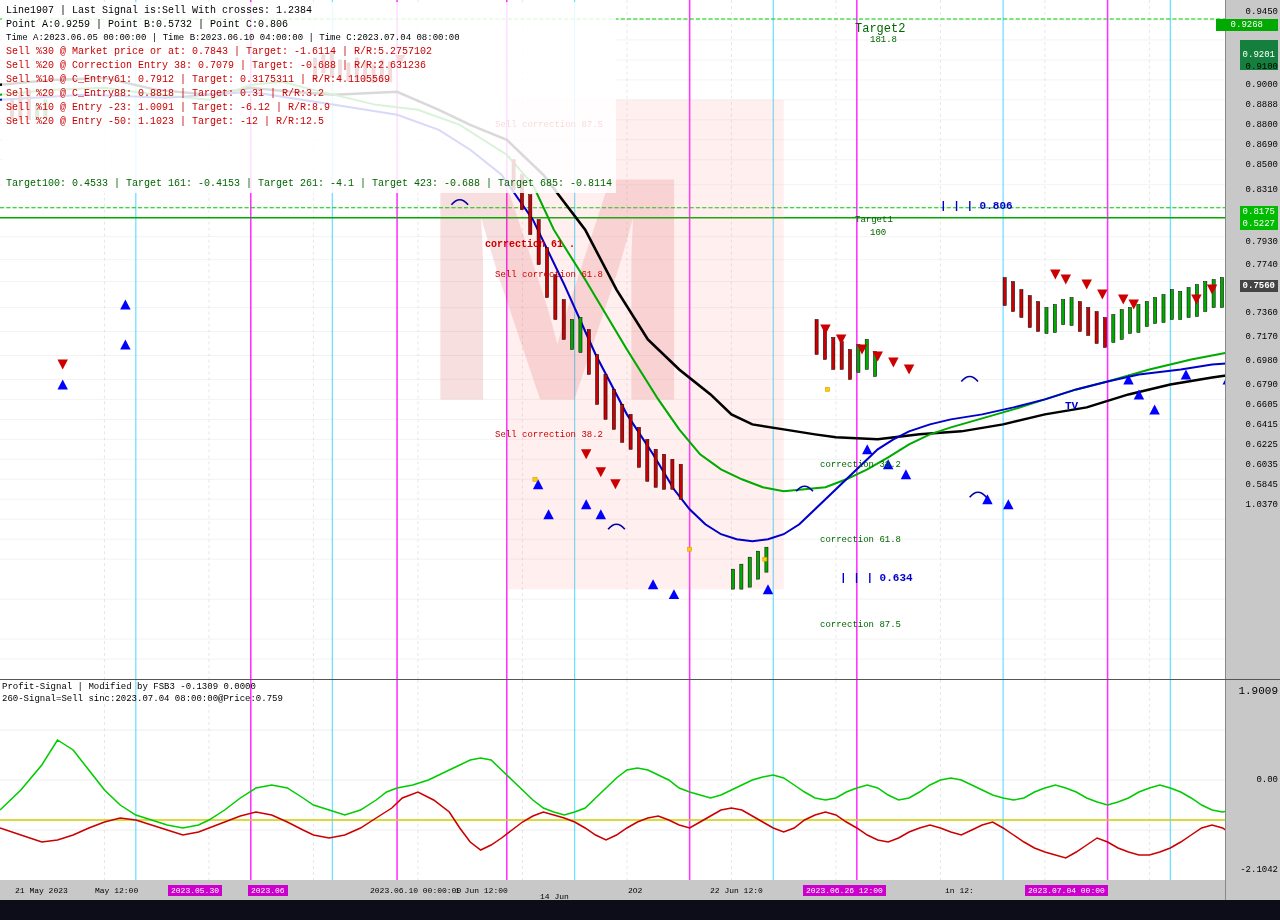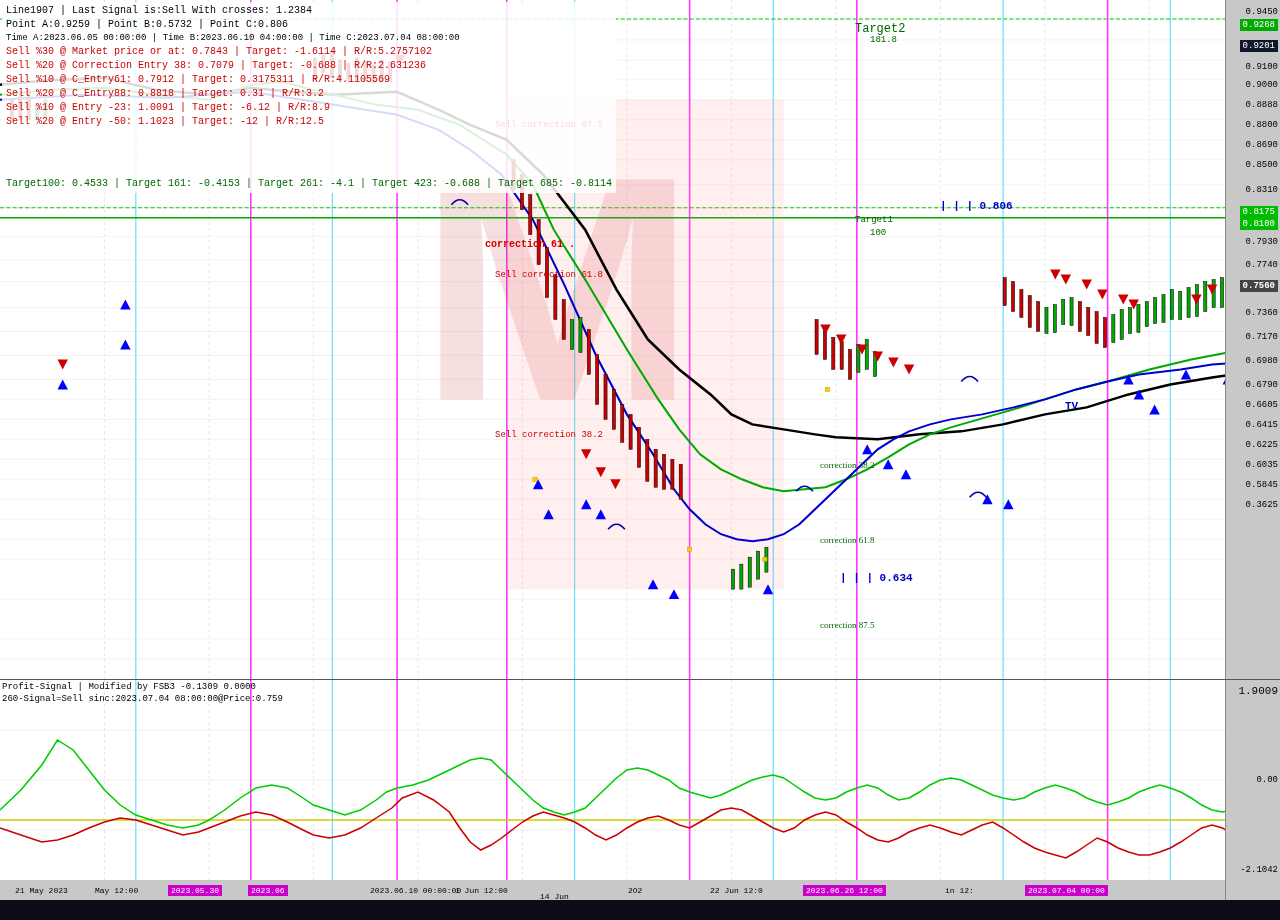--- a/index.html
+++ b/index.html
@@ -89,21 +89,21 @@
       position: absolute;
       font-size: 9px;
       font-family: 'Courier New', monospace;
       z-index: 8;
       color: #cc0000;
     }
     
     .annotation-green {
       position: absolute;
       font-size: 9px;
-      font-family: Liberation Serif, serif;
+      font-family: Liberation Mono, monospace;
       z-index: 8;
       color: #006600;
     }
     
     .annotation-blue {
       position: absolute;
       font-size: 11px;
       font-family: 'Courier New', monospace;
       z-index: 8;
       color: #0000cc;
@@ -418,44 +418,44 @@
         <path d="M 582,530 Q 590,520 598,530" marker-end="url(#arr)"></path>
         <path d="M 762,492 Q 770,482 778,492" marker-end="url(#arr)"></path>
         <path d="M 920,382 Q 928,372 936,382" marker-end="url(#arr)"></path>
         <path d="M 928,498 Q 936,488 944,498" marker-end="url(#arr)"></path>
       </g>
 
     </svg>
 
     <div class="price-axis">
       <div class="price-label" style="top: 7px; text-align: right;">0.9450</div>
-      <div class="price-label" style="top: 19px; background:#00aa00; color:#fff; padding:1px 3px;">0.9268</div>
-      <div class="price-label" style="top: 40px; background:#0f172a; color:#fff; padding:1px 3px;">0.9201</div>
+      <div class="price-label" style="top: 19px; background:#00aa00; color:#fff; padding:1px 15px;">0.9268</div>
+      <div class="price-label" style="top: 40px; background:#15803d; color:#fff; padding:10px 3px;">0.9201</div>
       <div class="price-label" style="top: 62px;">0.9100</div>
       <div class="price-label" style="top: 80px;">0.9000</div>
       <div class="price-label" style="top: 100px;">0.8888</div>
       <div class="price-label" style="top: 120px;">0.8800</div>
       <div class="price-label" style="top: 140px;">0.8690</div>
       <div class="price-label" style="top: 160px;">0.8500</div>
       <div class="price-label" style="top: 185px;">0.8310</div>
       <div class="price-label" style="top: 206px; background:#00bb00; color:#fff; padding:1px 3px;">0.8175</div>
-      <div class="price-label" style="top: 218px; background:#00bb00; color:#fff; padding:1px 3px;">0.8100</div>
+      <div class="price-label" style="top: 218px; background:#00bb00; color:#fff; padding:1px 3px;">0.5227</div>
       <div class="price-label" style="top: 237px;">0.7930</div>
       <div class="price-label" style="top: 260px;">0.7740</div>
       <div class="price-label" style="top: 280px; background:#444; color:#fff; padding:1px 3px; font-weight:bold;">0.7560</div>
       <div class="price-label" style="top: 308px;">0.7360</div>
       <div class="price-label" style="top: 332px;">0.7170</div>
       <div class="price-label" style="top: 356px;">0.6980</div>
       <div class="price-label" style="top: 380px;">0.6790</div>
       <div class="price-label" style="top: 400px;">0.6605</div>
       <div class="price-label" style="top: 420px;">0.6415</div>
       <div class="price-label" style="top: 440px;">0.6225</div>
       <div class="price-label" style="top: 460px;">0.6035</div>
       <div class="price-label" style="top: 480px;">0.5845</div>
-      <div class="price-label" style="top: 500px;">0.3625</div>
+      <div class="price-label" style="top: 500px;">1.0370</div>
     </div>
 
     <div class="info-panel">
       <div>Line1907 | Last Signal is:Sell With crosses: 1.2384</div>
       <div>Point A:0.9259 | Point B:0.5732 | Point C:0.806</div>
       <div style="font-size:9px;">Time A:2023.06.05 00:00:00 | Time B:2023.06.10 04:00:00 | Time C:2023.07.04 08:00:00</div>
       <div class="sell-line">Sell %30 @ Market price or at: 0.7843 | Target: -1.6114 | R/R:5.2757102</div>
       <div class="sell-line">Sell %20 @ Correction Entry 38: 0.7079 | Target: -0.688 | R/R:2.631236</div>
       <div class="sell-line">Sell %10 @ C_Entry61: 0.7912 | Target: 0.3175311 | R/R:4.1105569</div>
       <div class="sell-line">Sell %20 @ C_Entry88: 0.8818 | Target: 0.31 | R/R:3.2</div>

